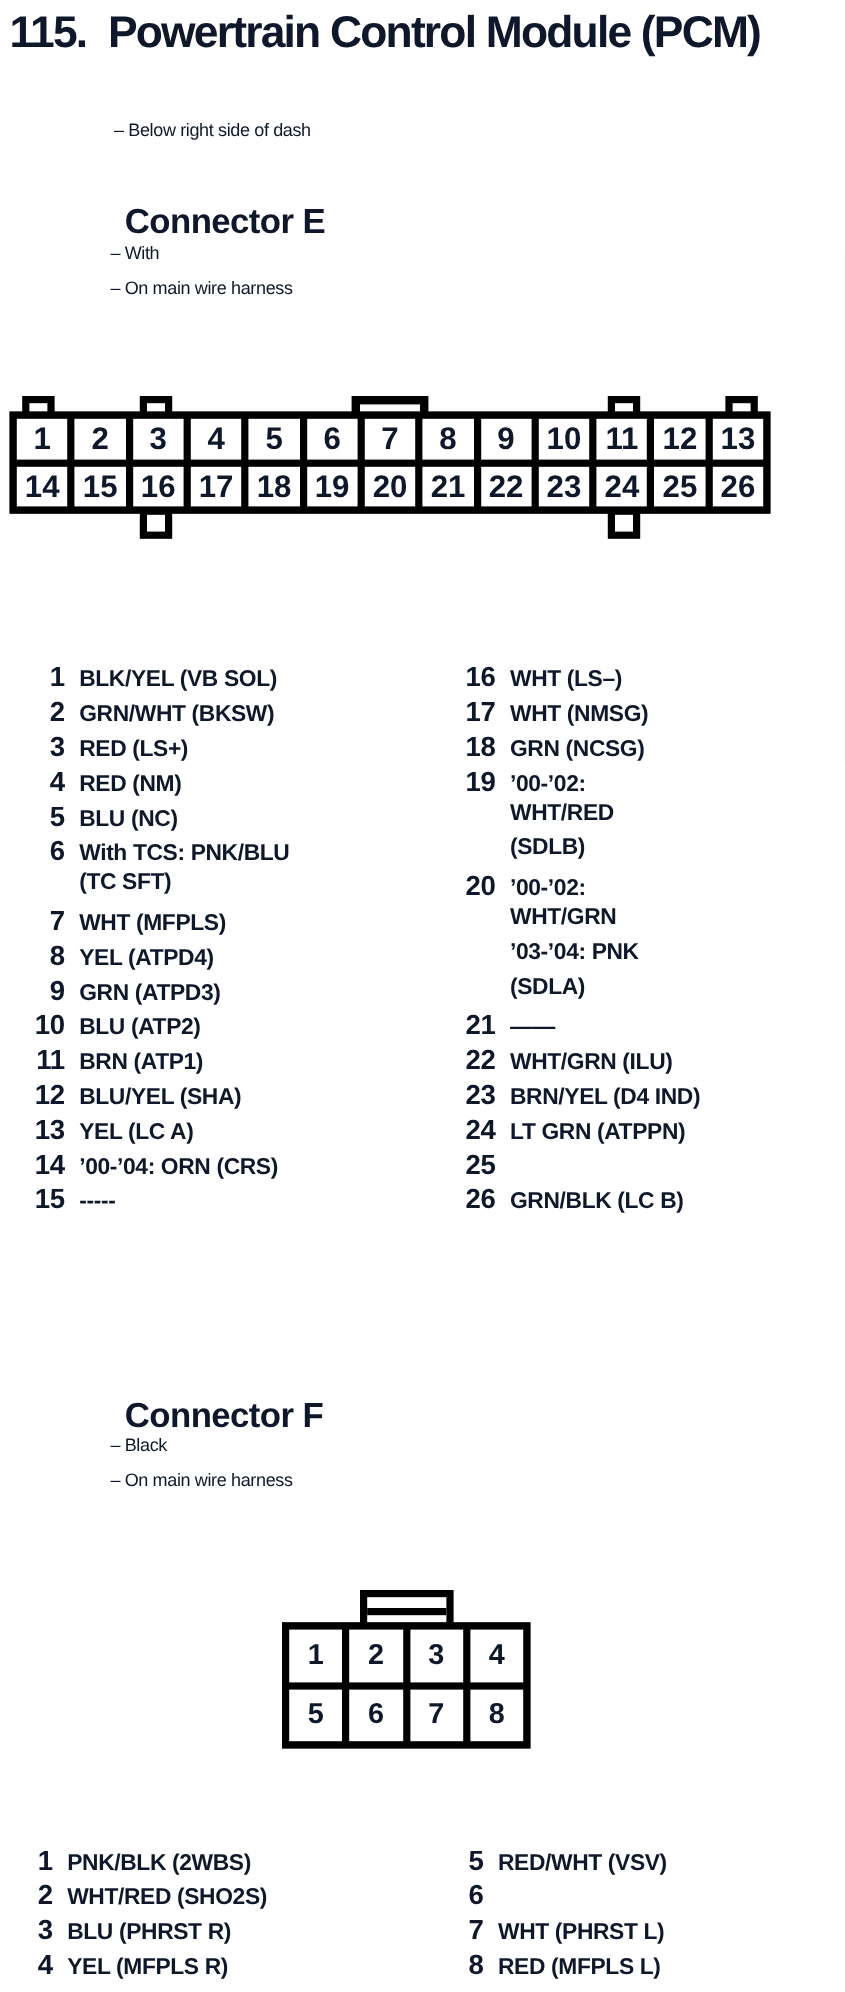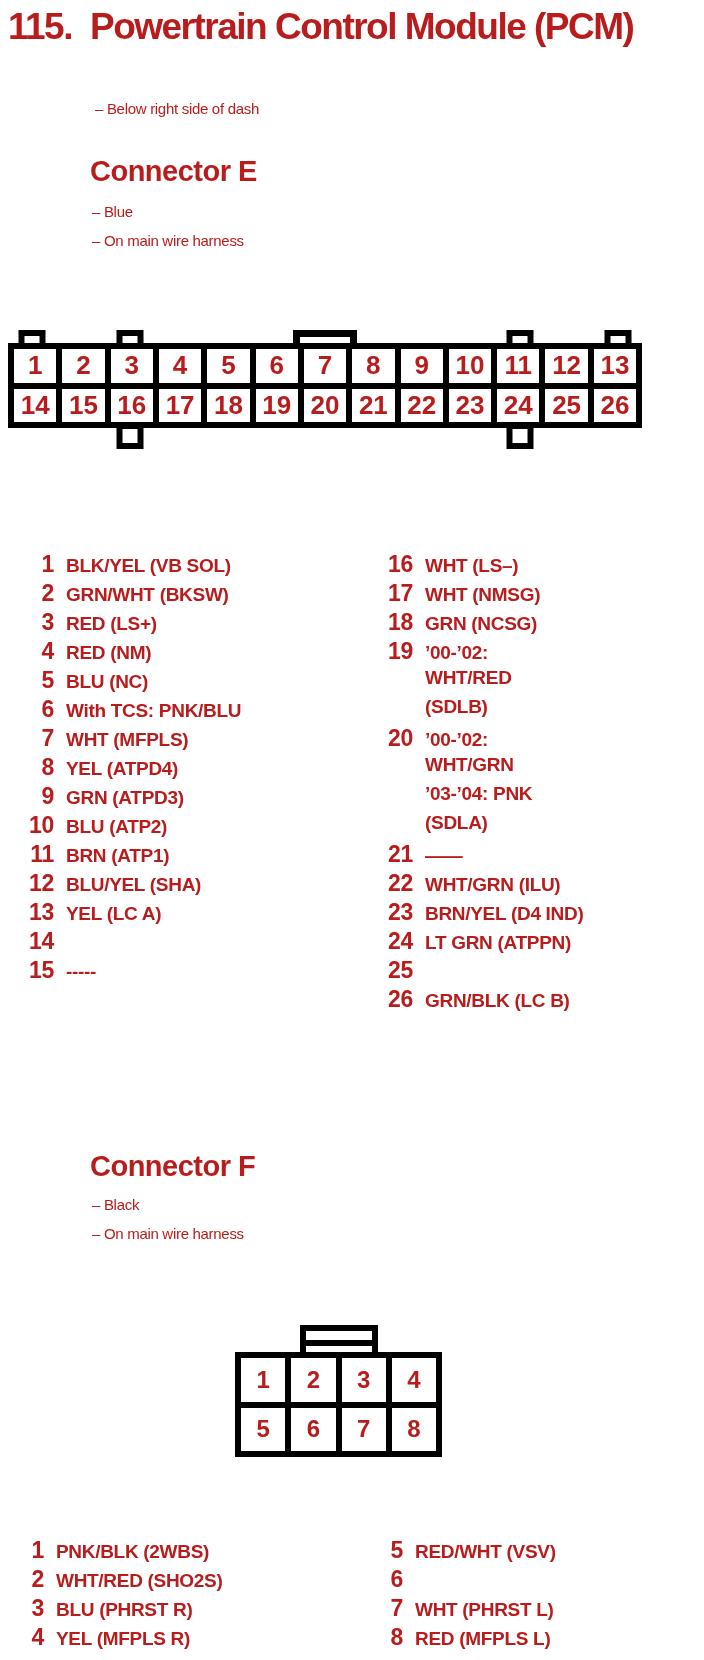--- a/index.html
+++ b/index.html
@@ -1,21 +1,21 @@
 <!DOCTYPE html>
 <html><head>
 <meta charset="utf-8">
 <style>
   html, body { margin: 0; padding: 0; background: #e8e8e8; }
   .page {
     position: relative;
     width: 704px;
     height: 1660px;
     background: #ffffff;
-    color: #b91c1c;
+    color: #0f172a;
     font-family: "Liberation Sans", sans-serif;
     overflow: hidden;
   }
 
   
   .title {
     position: absolute;
     left: 8px; top: 6px;
     font-size: 37px;
     font-weight: 700;
@@ -28,21 +28,21 @@
     position: absolute;
     font-size: 15px;
     font-weight: 400;
     letter-spacing: -0.3px;
     white-space: nowrap;
   }
 
   .conn-heading {
     position: absolute;
     left: 90px;
-    margin: 0;
+    margin: 14px;
     font-size: 29px;
     font-weight: 700;
     letter-spacing: -0.5px;
     white-space: nowrap;
   }
 
   
   .conn-diagram { position: absolute; }
 
   .conn-body {
@@ -123,21 +123,21 @@
 
 <div class="page">
 
   <div class="title">
     <span class="title-num">115.</span><span>Powertrain Control Module (PCM)</span>
   </div>
 
   <div class="note" style="left:95px; top:100px">– Below right side of dash</div>
 
   <h2 class="conn-heading" style="top:155px">Connector E</h2>
-  <div class="note" style="left:92px; top:203px">– Blue</div>
+  <div class="note" style="left:92px; top:203px">– With</div>
   <div class="note" style="left:92px; top:232px">– On main wire harness</div>
 
   <div class="conn-diagram conn-e">
     <div class="tab tab-sm" style="left:3.85%"></div>
     <div class="tab tab-sm" style="left:19.23%"></div>
     <div class="tab tab-wide" style="left:50%"></div>
     <div class="tab tab-sm" style="left:80.77%"></div>
     <div class="tab tab-sm" style="left:96.15%"></div>
     <div class="tab tab-bottom" style="left:19.23%"></div>
     <div class="tab tab-bottom" style="left:80.77%"></div>
@@ -227,20 +227,24 @@
       <div class="pin-row">
         <span class="pin-num">5</span>
         <span class="pin-text">BLU (NC)</span>
       </div>
 
       <div class="pin-row">
         <span class="pin-num">6</span>
         <span class="pin-text">With TCS: PNK/BLU</span>
       </div>
 
+      <div class="pin-row">
+        <span class="pin-num"></span>
+        <span class="pin-text">(TC SFT)</span>
+      </div>
 
       <div class="pin-row">
         <span class="pin-num">7</span>
         <span class="pin-text">WHT (MFPLS)</span>
       </div>
 
       <div class="pin-row">
         <span class="pin-num">8</span>
         <span class="pin-text">YEL (ATPD4)</span>
       </div>
@@ -265,20 +269,21 @@
         <span class="pin-text">BLU/YEL (SHA)</span>
       </div>
 
       <div class="pin-row">
         <span class="pin-num">13</span>
         <span class="pin-text">YEL (LC A)</span>
       </div>
 
       <div class="pin-row">
         <span class="pin-num">14</span>
+        <span class="pin-text">’00-’04: ORN (CRS)</span>
       </div>
 
       <div class="pin-row">
         <span class="pin-num">15</span>
         <span class="pin-text">-----</span>
       </div>
     </div>
 
   <div class="pin-list" style="left:377px; top:551px">
 

